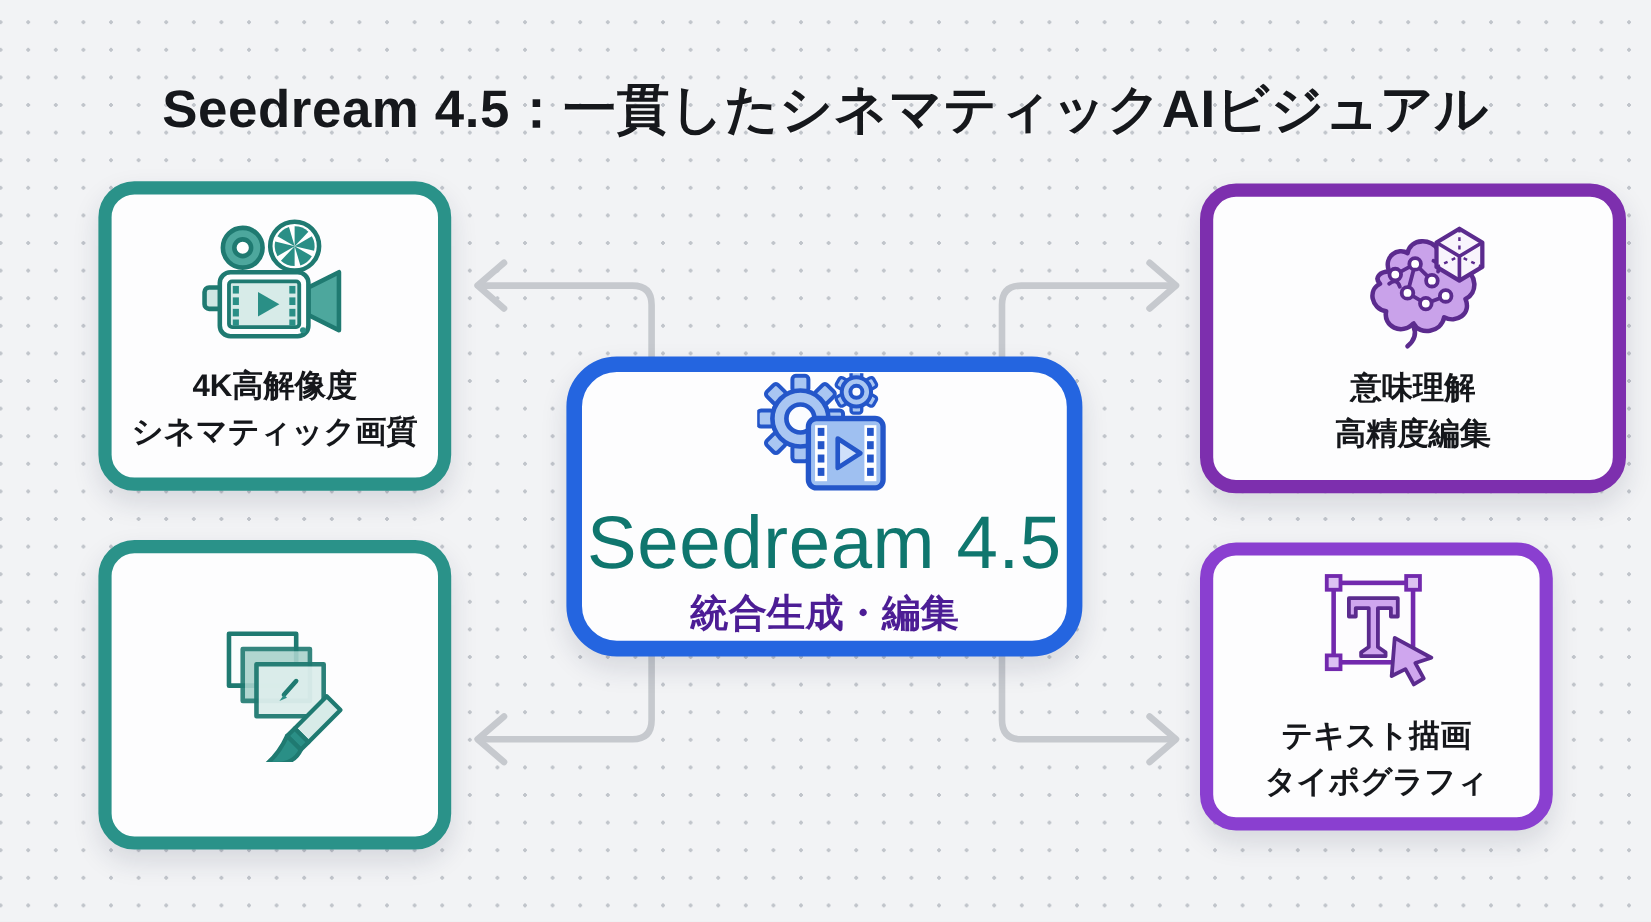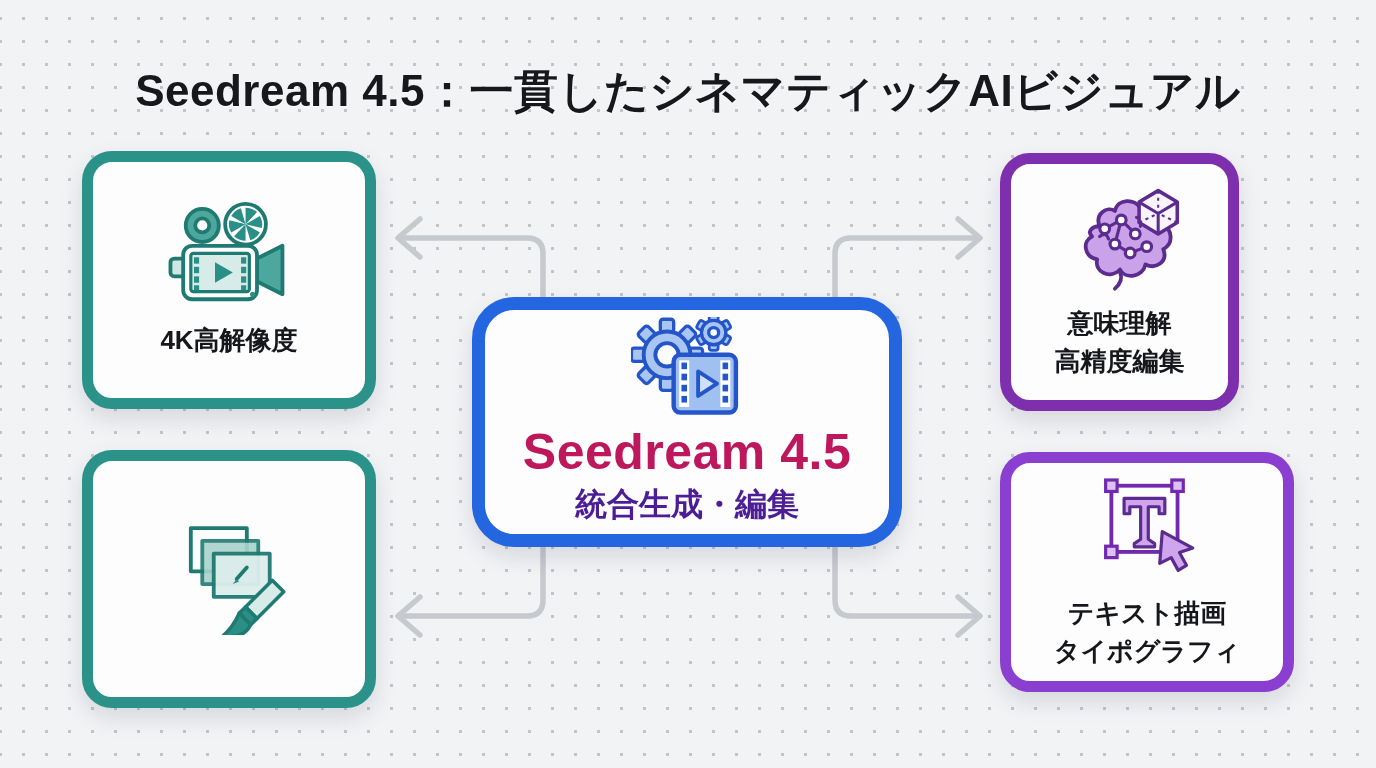--- a/index.html
+++ b/index.html
@@ -32,29 +32,29 @@
     box-sizing:border-box;
     text-align:center;
   }
   .card .label{
     font-weight:700;color:#15171b;
     font-size:26px;line-height:1.45;
     margin-top:10px;
   }
   .card-tl{left:82px;top:151px;width:294px;height:258px;border:11px solid #2a9289;}
   .card-bl{left:82px;top:450px;width:294px;height:258px;border:11px solid #2a9289;}
-  .card-tr{left:1000px;top:153px;width:239px;height:258px;border:11px solid #7d2fae;}
+  .card-tr{left:1000px;top:153px;width:355px;height:258px;border:11px solid #7d2fae;}
   .card-br{left:1000px;top:452px;width:294px;height:240px;border:11px solid #8a3fd0;}
   .card-center{
     left:472px;top:297px;width:430px;height:250px;
     border:13px solid #2465e0;border-radius:42px;
     background:#fdfdfe;
   }
   .center-title{
-    font-size:50px;font-weight:700;color:#be185d;margin-top:6px;letter-spacing:.5px;
+    font-size:62px;font-weight:400;color:#0f766e;margin-top:6px;letter-spacing:.5px;
   }
   .center-subtitle{
     font-size:32px;font-weight:700;color:#4c1d95;margin-top:2px;
   }
   .connector-layer{position:absolute;left:0;top:0;width:1376px;height:768px;pointer-events:none;}
   .icon{display:block;}
 </style>
 </head>
 <body>
 
@@ -102,20 +102,21 @@
             <rect x="59.5" y="52.5" width="4" height="5"></rect>
           <rect x="59.5" y="60" width="4" height="5"></rect>
             <rect x="59.5" y="67" width="4" height="4"></rect>
           <path d="M39 49 L53 57 L39 65 Z"></path>
           <circle cx="68.5" cy="74" r="2"></circle>
         </g>
       </g>
     </svg>
     <div class="label">
       <div>4K高解像度</div>
+      <div>シネマティック画質</div>
     </div>
   </div>
 
   <div class="card card-tr">
     <svg class="icon" width="132" height="112" viewBox="0 0 100 88">
       <path d="M34 34 C30 24 40 18 46 22 C48 12 62 12 66 20 C76 16 84 24 82 32 C92 36 92 48 84 52 C88 62 78 68 70 64 C68 74 54 76 50 68 C42 76 30 70 32 60 C22 58 20 46 28 42 C24 38 28 34 34 34 Z" fill="#c9a2ea" stroke="#5b2b8e" stroke-width="3" stroke-linejoin="round"></path>
       <path d="M50 70 Q53 77 46 83" fill="none" stroke="#5b2b8e" stroke-width="3" stroke-linecap="round"></path>
       <g fill="none" stroke="#5b2b8e" stroke-width="2.5" stroke-linecap="round">
         <path d="M38 36 L51 29 L62 40"></path>
         <path d="M46 48 L58 55 L71 50"></path>

